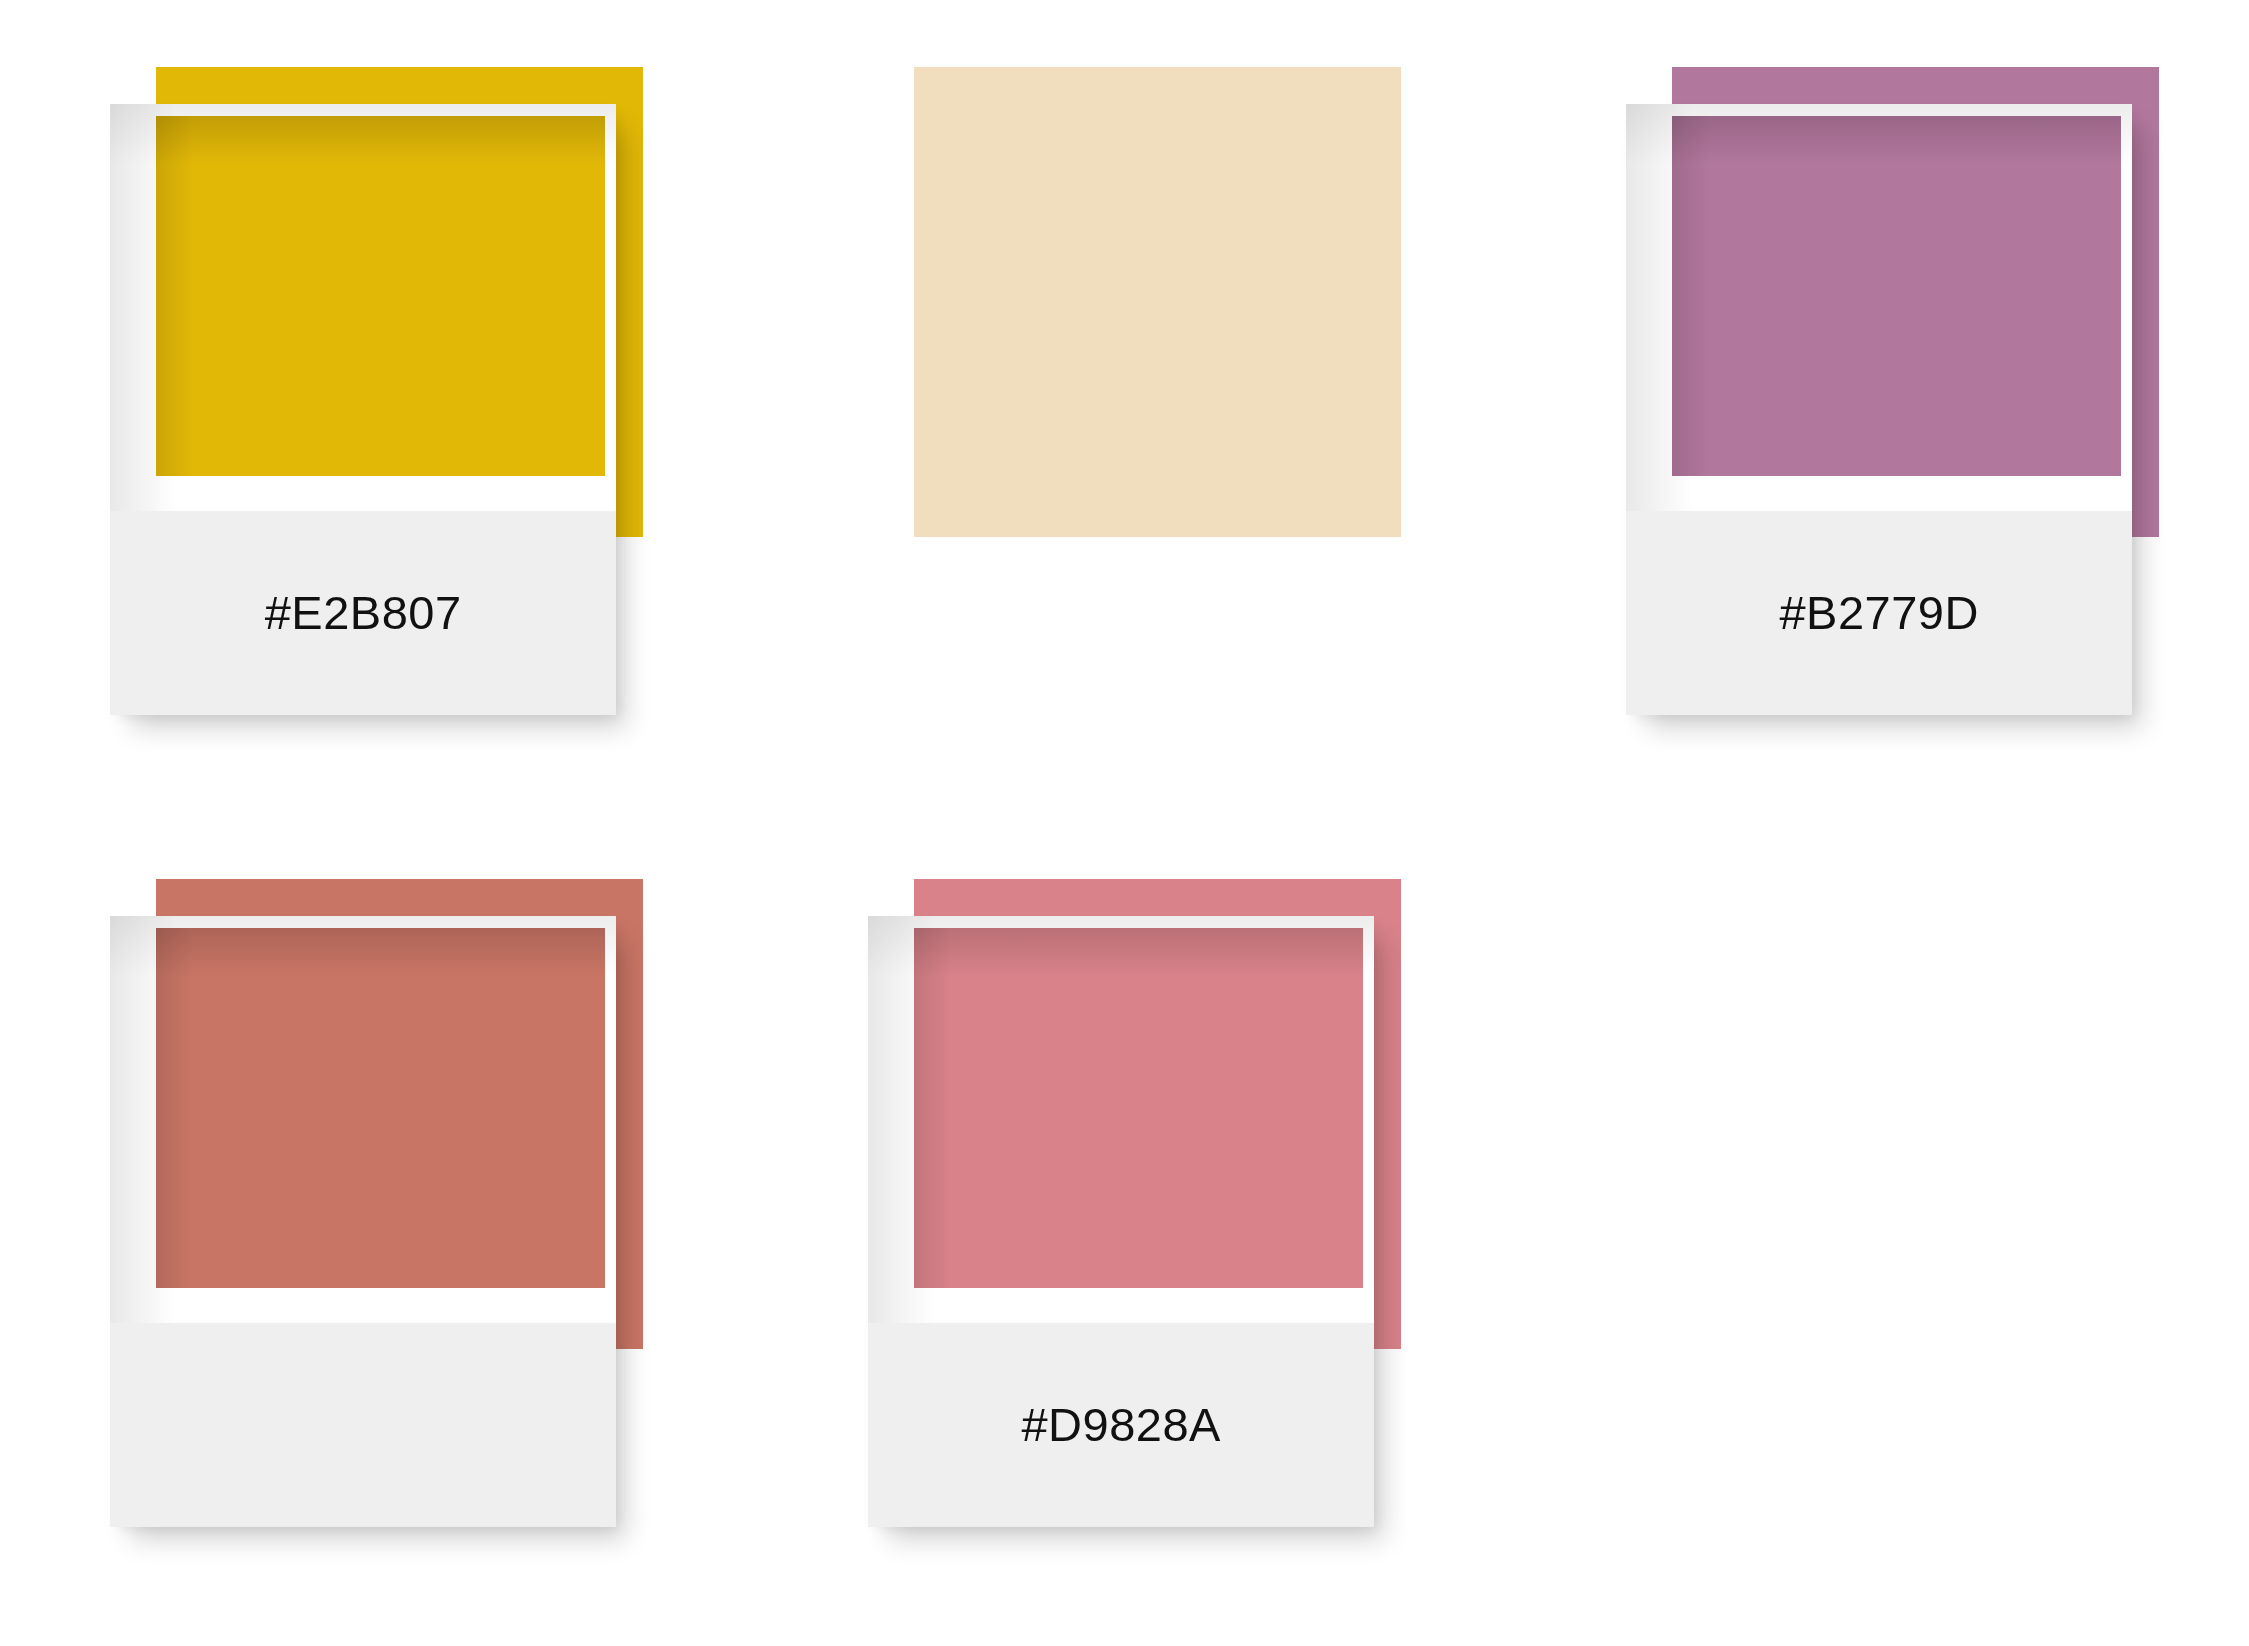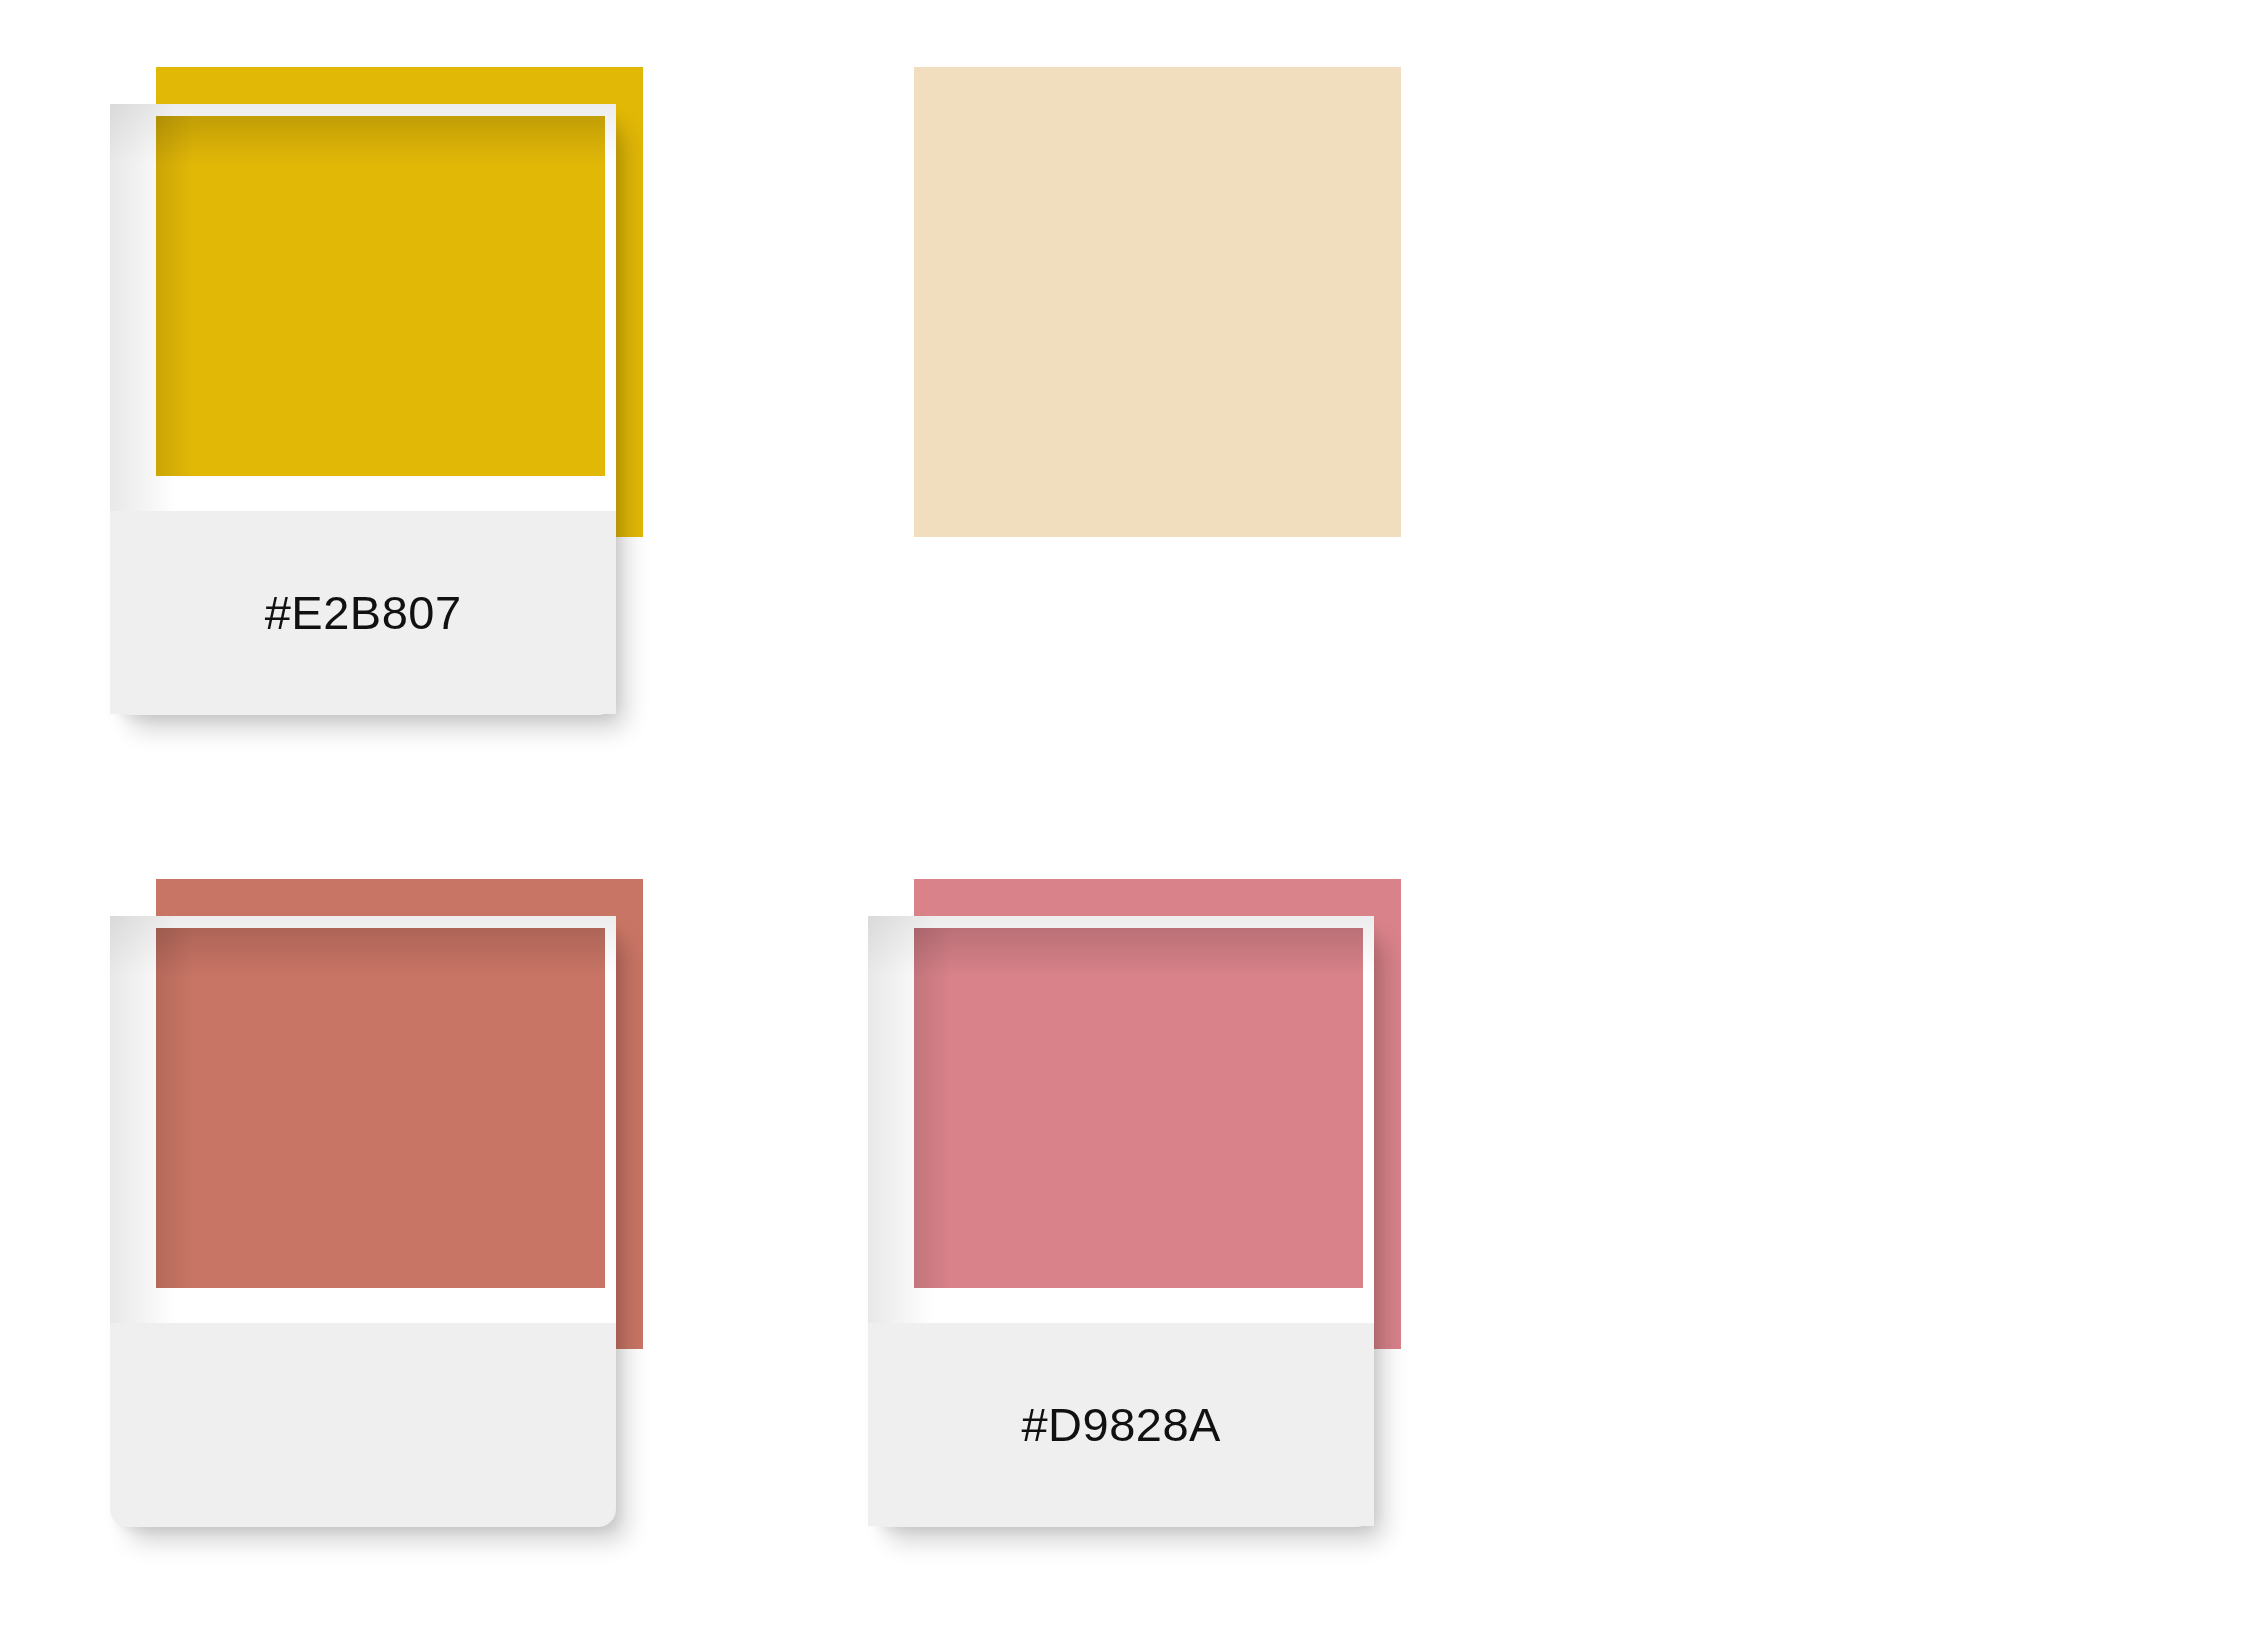--- a/index.html
+++ b/index.html
@@ -58,21 +58,20 @@
   .swatch-card {
     position: absolute;
     left: 8.2px;
     top: 46px;
     width: 506px;
     height: 611px;
     background: #efefef;
     box-shadow:
       15.4px 18.7px 25px -5.5px rgba(0, 0, 0, 0.18),
       4.4px 5.5px 12px -3.3px rgba(0, 0, 0, 0.08);
-    border-radius: 18px;
   }
 
   
   .swatch-frame {
     position: absolute;
     left: 0;
     top: 0;
     width: 506px;
     height: 407px;
     background: #ffffff;
@@ -148,20 +147,31 @@
             <div class="swatch-photo"></div>
           </div>
           <div class="swatch-caption">
             <span class="swatch-hex">#E2B807</span>
           </div>
         </div>
       </div>
       <div class="swatch col-1 row-0" style="--swatch-color: #F1DEBE;">
         <div class="swatch-backplate"></div>
       </div>
+      <div class="swatch col-2 row-0" style="--swatch-color: #B2779D;">
+        <div class="swatch-backplate"></div>
+        <div class="swatch-card">
+          <div class="swatch-frame">
+            <div class="swatch-photo"></div>
+          </div>
+          <div class="swatch-caption">
+            <span class="swatch-hex">#B2779D</span>
+          </div>
+        </div>
+      </div>
       <div class="swatch col-0 row-1" style="--swatch-color: #C97565;">
         <div class="swatch-backplate"></div>
         <div class="swatch-card">
           <div class="swatch-frame">
             <div class="swatch-photo"></div>
           </div>
         </div>
       </div>
       <div class="swatch col-1 row-1" style="--swatch-color: #D9828A;">
         <div class="swatch-backplate"></div>

